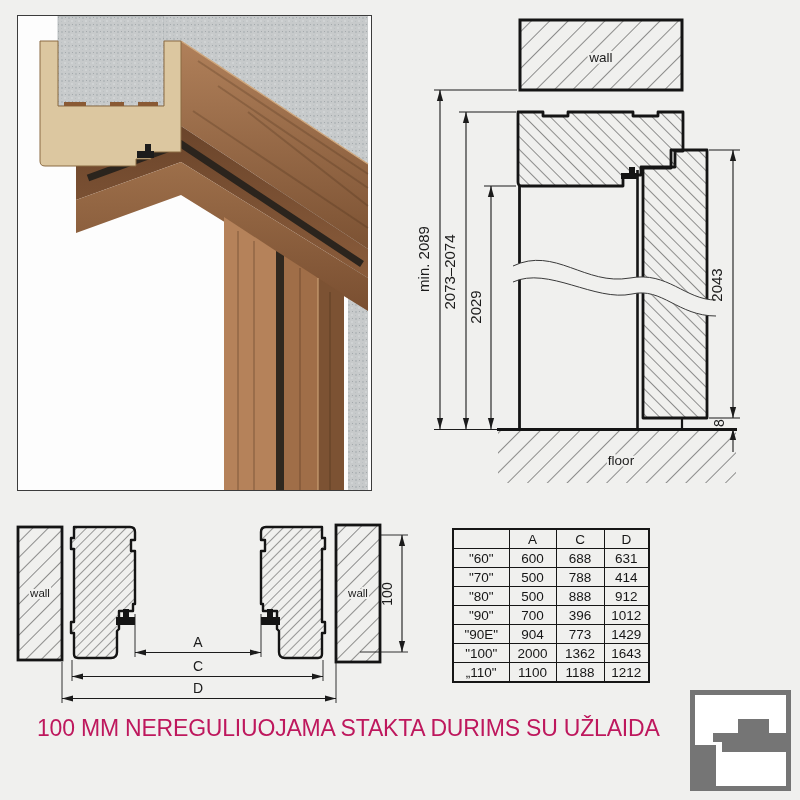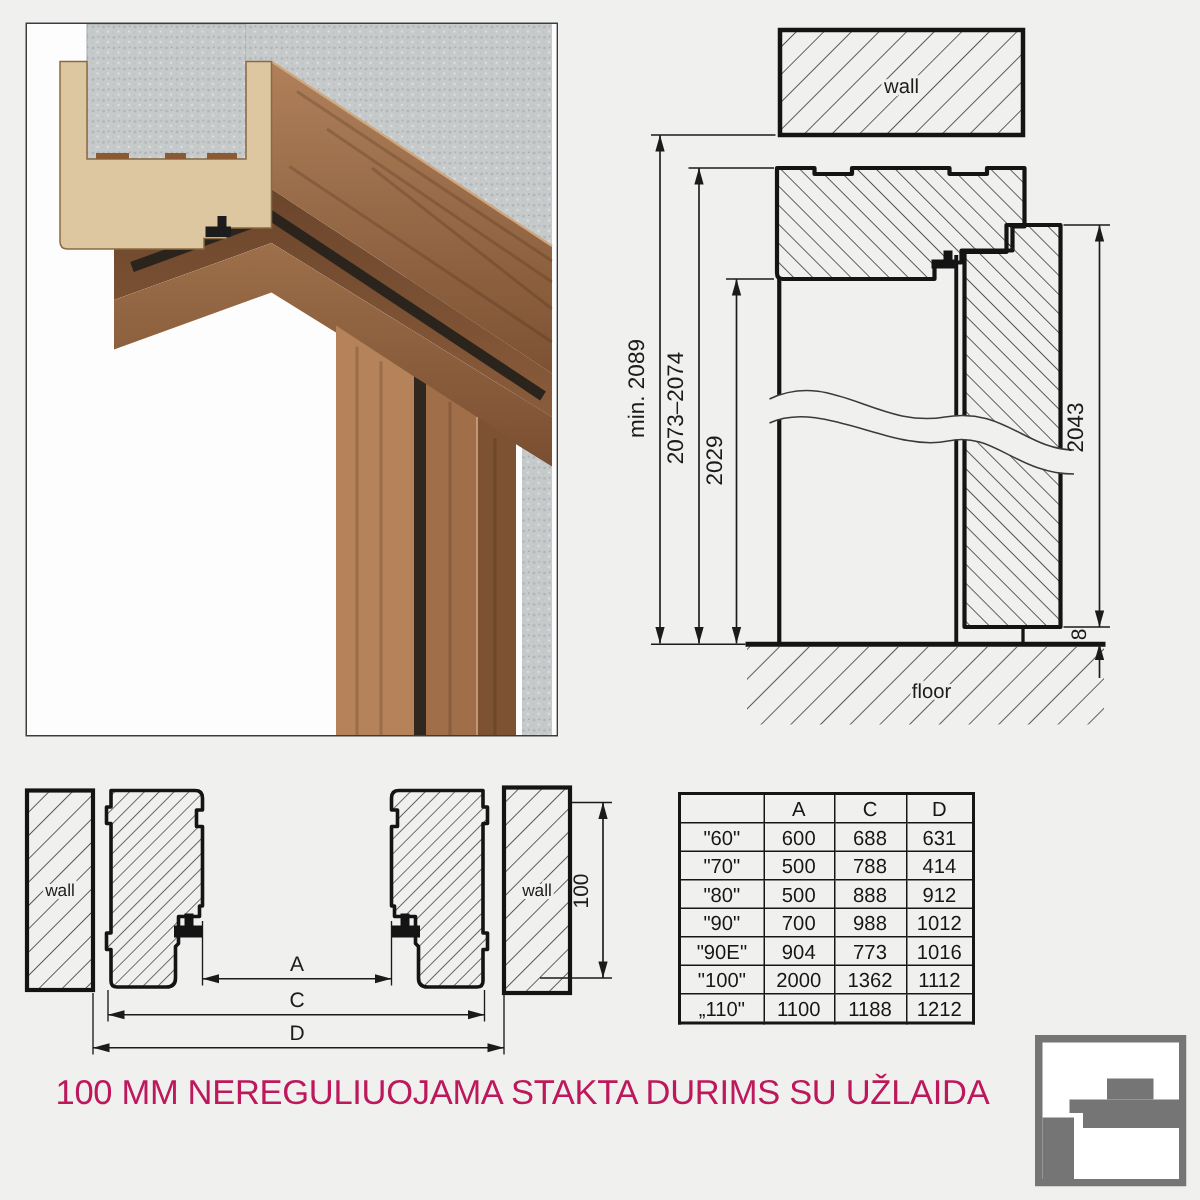--- a/index.html
+++ b/index.html
@@ -278,34 +278,34 @@
   </tr>
   <tr>
     <td>"80"</td>
         <td>500</td>
         <td>888</td>
         <td>912</td>
   </tr>
   <tr>
     <td>"90"</td>
         <td>700</td>
-        <td>988</td>
+        <td>396</td>
         <td>1012</td>
   </tr>
   <tr>
     <td>"90E"</td>
         <td>904</td>
         <td>773</td>
-        <td>1016</td>
+        <td>1429</td>
   </tr>
   <tr>
     <td>"100"</td>
         <td>2000</td>
         <td>1362</td>
-        <td>1112</td>
+        <td>1643</td>
   </tr>
   <tr>
     <td>„110"</td>
         <td>1100</td>
         <td>1188</td>
         <td>1212</td>
   </tr>
 </tbody>
   </table>
 

